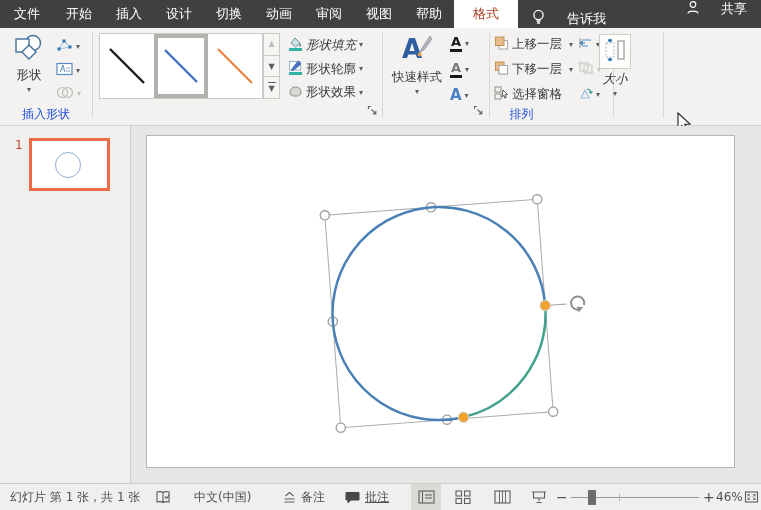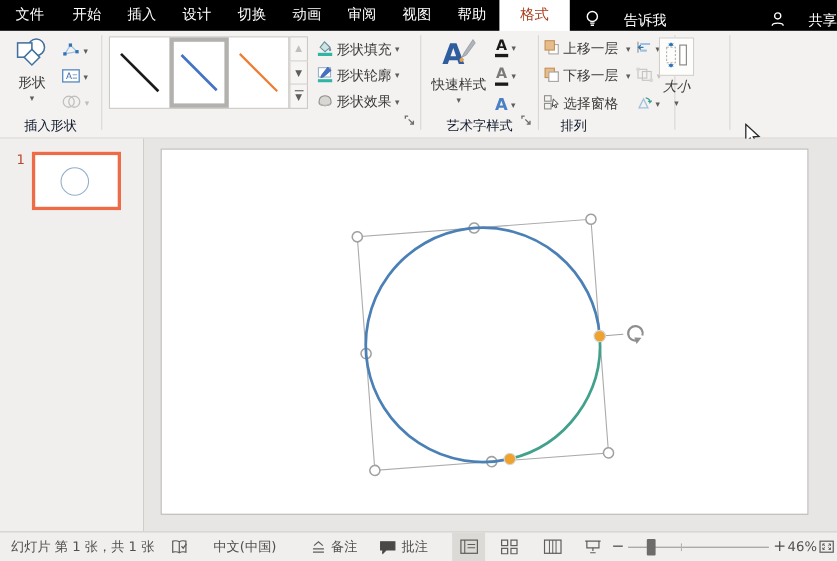--- a/index.html
+++ b/index.html
@@ -1,30 +1,30 @@
 <!DOCTYPE html>
 <html><head>
 <meta charset="utf-8">
 <style>
   * { margin:0; padding:0; box-sizing:border-box; }
   html,body { width:761px; height:510px; overflow:hidden; }
   body { font-family:"DejaVu Sans","Liberation Sans",sans-serif; font-size:13px; position:relative; background:#e8e6e4; }
 
   
-  .titlebar { position:absolute; left:0; top:0; width:761px; height:38px; background:#000000; display:flex; align-items:stretch; }
+  .titlebar { position:absolute; left:0; top:0; width:761px; height:38px; background:#404040; display:flex; align-items:stretch; }
   .tab { color:#fff; font-size:13px; line-height:28px; padding:0 12px; white-space:nowrap; cursor:default; }
   .tab.file { padding:0 14px; }
   .tab.active { background:#ffffff; color:#a83d1f; padding:0 19px; }
   .tellme { display:flex; align-items:center; gap:22px; color:#fff; margin-left:14px; }
-  .share { display:flex; align-items:center; gap:21px; color:#fff; margin-left:auto; }
+  .share { display:flex; gap:21px; color:#fff; margin-left:auto; margin-right:14px; }
 
   
   .ribbon { position:absolute; left:0; top:28px; width:761px; height:98px; background:#f4f2f0; border-bottom:1px solid #d5d2cf; }
   .grp { position:absolute; top:0; height:98px; }
-  .grp-label { position:absolute; bottom:3px; left:0; right:0; text-align:center; font-size:12px; color:#0f172a; white-space:nowrap; }
+  .grp-label { position:absolute; bottom:3px; left:0; right:0; text-align:center; font-size:12px; color:#1d4ed8; white-space:nowrap; }
   .vdiv { position:absolute; top:4px; height:86px; width:1px; background:#d9d6d3; }
   .bigbtn { position:absolute; display:flex; flex-direction:column; align-items:center; justify-content:flex-start; gap:2px; color:#3b3a39; font-size:12.5px; }
   .sbtn { position:absolute; display:flex; align-items:center; gap:3px; color:#3b3a39; font-size:12.5px; white-space:nowrap; }
   .dd { font-size:8px; color:#5f5d5b; line-height:1; }
   .dd.dis { color:#c0bdba; }
 
   .gallery { position:absolute; left:99px; top:5px; width:164px; height:66px; background:#fff; border:1px solid #cdc9c5; display:flex; }
   .gcell { width:54px; height:64px; display:flex; align-items:center; justify-content:center; }
   .gcell.sel { border:4px solid #b3b1ae; }
   .gscroll { position:absolute; left:263px; top:5px; width:17px; height:66px; display:flex; flex-direction:column; }
@@ -164,21 +164,21 @@
           <span class="dd dis">▲</span>
         </div>
       <div class="gsbtn">
           <span>▼</span>
         </div>
       <div class="gsbtn" style="flex-direction:column;">
         <span class="more-line"></span>
         <span style="font-size:8px;">▼</span>
       </div>
     </div>
-    <div class="sbtn" style="left:195px;top:8px;">
+    <div class="sbtn" style="left:195px;top:8px;font-style:italic;">
       <span>
         <svg width="15" height="15" viewBox="0 0 15 15">
             <path d="M3 7 L7 2 L12 7 L7.5 11 Z" fill="#cfe3e0" stroke="#6a8f9e" stroke-width="1"></path>
             <path d="M12 7 c1.5 2 1.5 3.5 0 3.5 s-1.5-1.5 0-3.5" fill="#6a8f9e"></path>
             <rect x="1" y="12" width="13" height="3" fill="#30b4a4"></rect>
           </svg>
       </span>
       <span>形状填充</span>
       <span class="dd">▾</span>
     </div>
@@ -236,21 +236,20 @@
       <span style="display:flex;flex-direction:column;align-items:center;">
         <span class="wordA" style="color:#7a7a7a;">A</span>
         <span class="bar" style="background:#1a1a1a;"></span>
       </span>
       <span class="dd">▾</span>
     </div>
     <div class="sbtn" style="left:67px;top:60px;">
       <span class="wordA" style="color:#4a80c4;font-size:15px;">A</span>
       <span class="dd">▾</span>
     </div>
-    <div class="grp-label">艺术字样式</div>
     <div class="launcher" style="left:90px;top:76px;">
       <svg width="11" height="11" viewBox="0 0 11 11">
           <path d="M1.5 4 V1.5 H4" fill="none" stroke="#6e6c6a" stroke-width="1.2"></path>
           <path d="M4.5 4.5 L8.5 8.5 M8.8 5.8 V8.8 H5.8" fill="none" stroke="#6e6c6a" stroke-width="1.2"></path>
         </svg>
     </div>
   </div>
 
   <div class="vdiv" style="left:489px;"></div>
 
@@ -405,21 +404,21 @@
   <div class="sb" style="left:194px;">
     <span>中文(中国)</span>
   </div>
   <div class="sb" style="left:283px;gap:5px;">
     <svg width="13" height="12" viewBox="0 0 13 12">
       <path d="M2.5 5 L6.5 1.5 L10.5 5" fill="none" stroke="#5f5d5b" stroke-width="1.1"></path>
       <path d="M1.5 8 h10 M1.5 11 h10" stroke="#5f5d5b" stroke-width="1.1"></path>
     </svg>
     <span>备注</span>
   </div>
-  <div class="sb" style="left:345px;gap:5px;">
+  <div class="sb" style="left:345px;gap:5px;text-decoration:underline;">
     <svg width="15" height="13" viewBox="0 0 15 13">
       <path d="M1 1.5 H14 V9 H6 L3 12 V9 H1 Z" fill="#4a4846" stroke="#4a4846"></path>
     </svg>
     <span>批注</span>
   </div>
 
   <div class="sb viewbtn active" style="left:411px;">
     <svg width="17" height="14" viewBox="0 0 17 14">
       <rect x="1" y="1" width="15" height="12" fill="none" stroke="#5f5d5b" stroke-width="1.1"></rect>
       <path d="M4.5 1 V13" stroke="#5f5d5b" stroke-width="1"></path>

